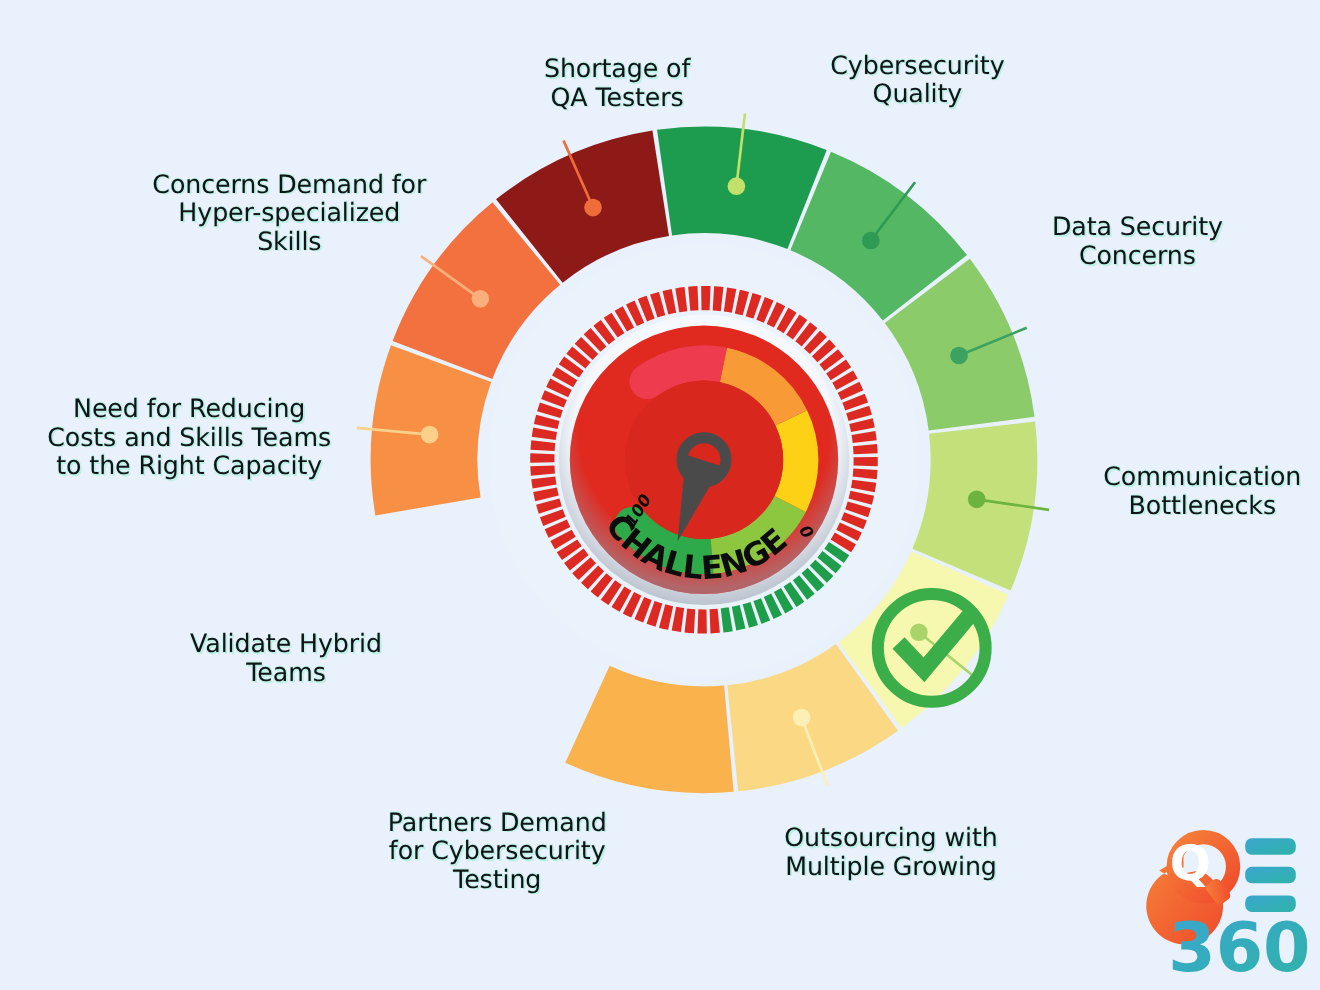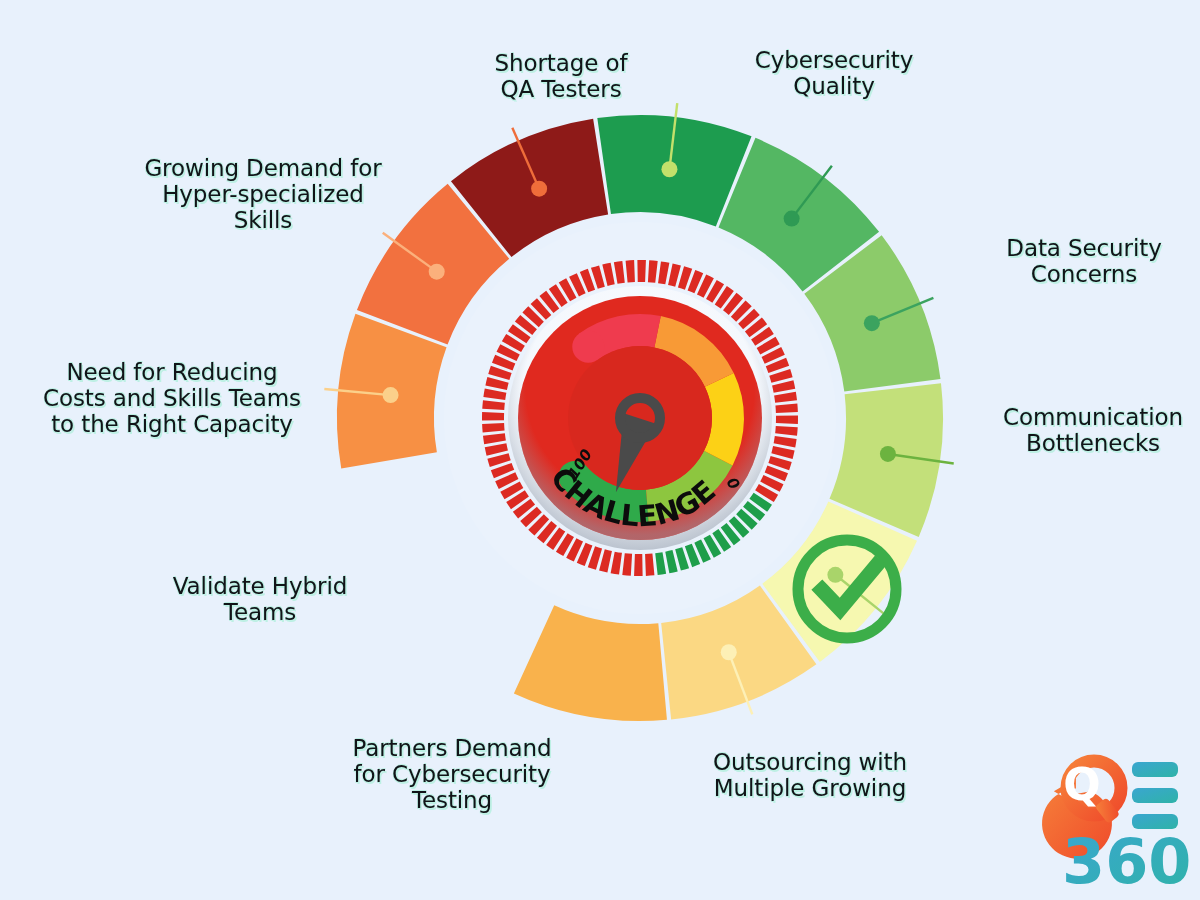--- a/index.html
+++ b/index.html
@@ -319,33 +319,33 @@
       <rect x="84" y="14" width="46" height="15" rx="6" fill="url(#logoTealGrad)"></rect>
       <rect x="84" y="40" width="46" height="15" rx="6" fill="url(#logoTealGrad)"></rect>
       <rect x="84" y="66" width="46" height="15" rx="6" fill="url(#logoTealGrad)"></rect>
       <text x="14" y="135" font-family="DejaVu Sans, sans-serif" font-size="62" font-weight="bold" fill="url(#logoTealGrad)" id="logo-360-text">360</text>
     </g>
   </svg>
 
   <div id="labels">
       <div class="label" style="left: 734px; top: 48px; width: 200px;">Cybersecurity
 Quality</div>
-      <div class="label" style="left: 984px; top: 195px; width: 200px; margin-top: 41px;">Data Security
+      <div class="label" style="left: 934px; top: 195px; width: 200px;">Data Security
 Concerns</div>
-      <div class="label" style="left: 988px; top: 405px; width: 210px;">Communication
+      <div class="label" style="left: 988px; top: 422px; width: 210px;">Communication
 Bottlenecks</div>
       <div class="label" style="left: 700px; top: 750px; width: 220px;">Outsourcing with
 Multiple Growing</div>
       <div class="label" style="left: 342px; top: 736px; width: 220px;">Partners Demand
 for Cybersecurity
 Testing</div>
       <div class="label" style="left: 160px; top: 574px; width: 200px;">Validate Hybrid
 Teams</div>
       <div class="label" style="left: 22px; top: 360px; width: 300px;">Need for Reducing
 Costs and Skills Teams
 to the Right Capacity</div>
-      <div class="label" style="left: 128px; top: 156px; width: 270px;">Growing Demand for
+      <div class="label" style="left: 128px; top: 156px; width: 270px;">Concerns Demand for
 Hyper-specialized
 Skills</div>
       <div class="label" style="left: 466px; top: 51px; width: 190px;">Shortage of
 QA Testers</div>
     </div>
 </div>
 
 </body></html>

